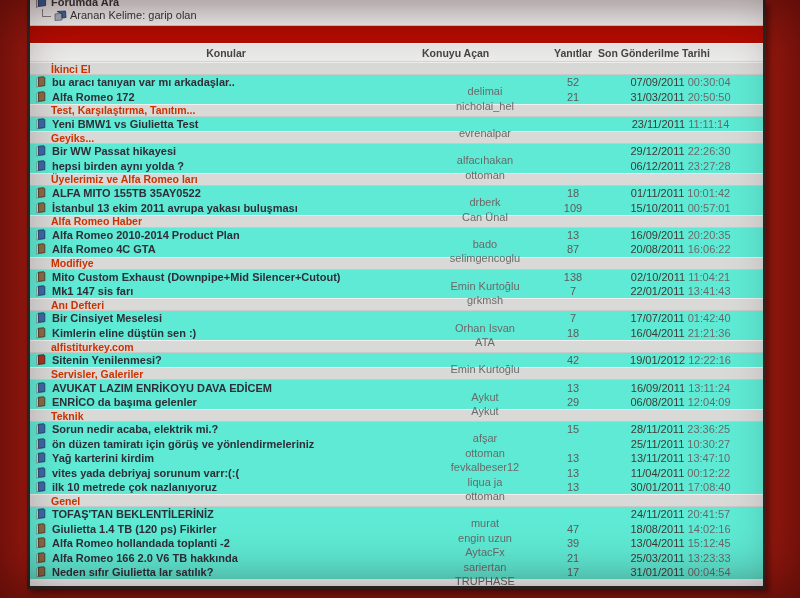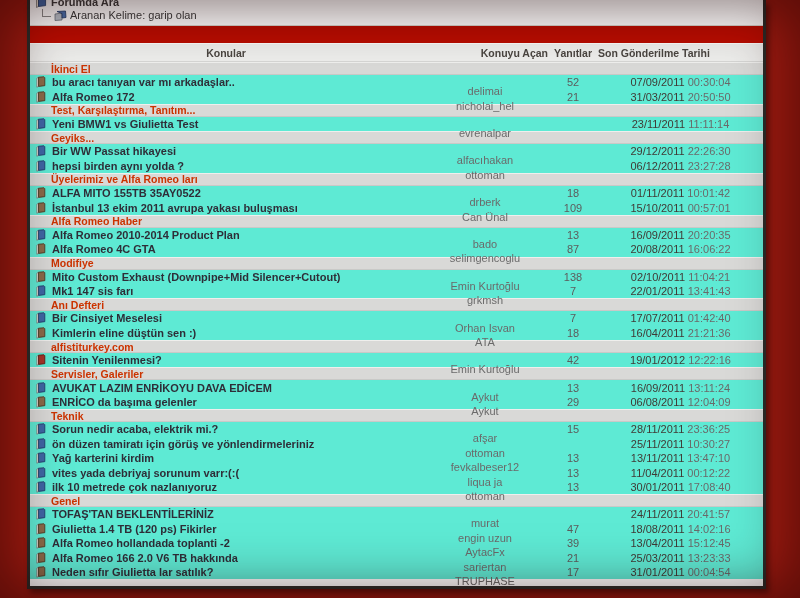--- a/index.html
+++ b/index.html
@@ -29,21 +29,21 @@
   .mini-icon{display:inline-block;line-height:0;}
   
   .redbar{height:17px;background:#b90c01;border-top:1px solid #d8d4cc;}
   
   .thead{
     display:flex;align-items:center;height:17px;
     background:#ededeb;border-top:1px solid #fbfbf9;border-bottom:1px solid #d6d6d4;
     font-size:10.5px;font-weight:bold;color:#4a4540;
   }
   .col-title{width:392px;text-align:center;}
-  .col-opener{width:126px;text-align:right;}
+  .col-opener{width:126px;text-align:left;}
   .col-replies{width:50px;text-align:center;}
   .col-date{width:165px;}
   .cat-row{
     height:13px;display:flex;align-items:center;
     background:#d9d9d7;border-top:1px solid #efefed;border-bottom:1px solid #c9c9c7;
     font-size:10.5px;font-weight:bold;color:#cc3300;
     padding-left:21px;box-sizing:border-box;
   }
   .cat-row .cat-label{cursor:pointer;}
   .topic-row{

